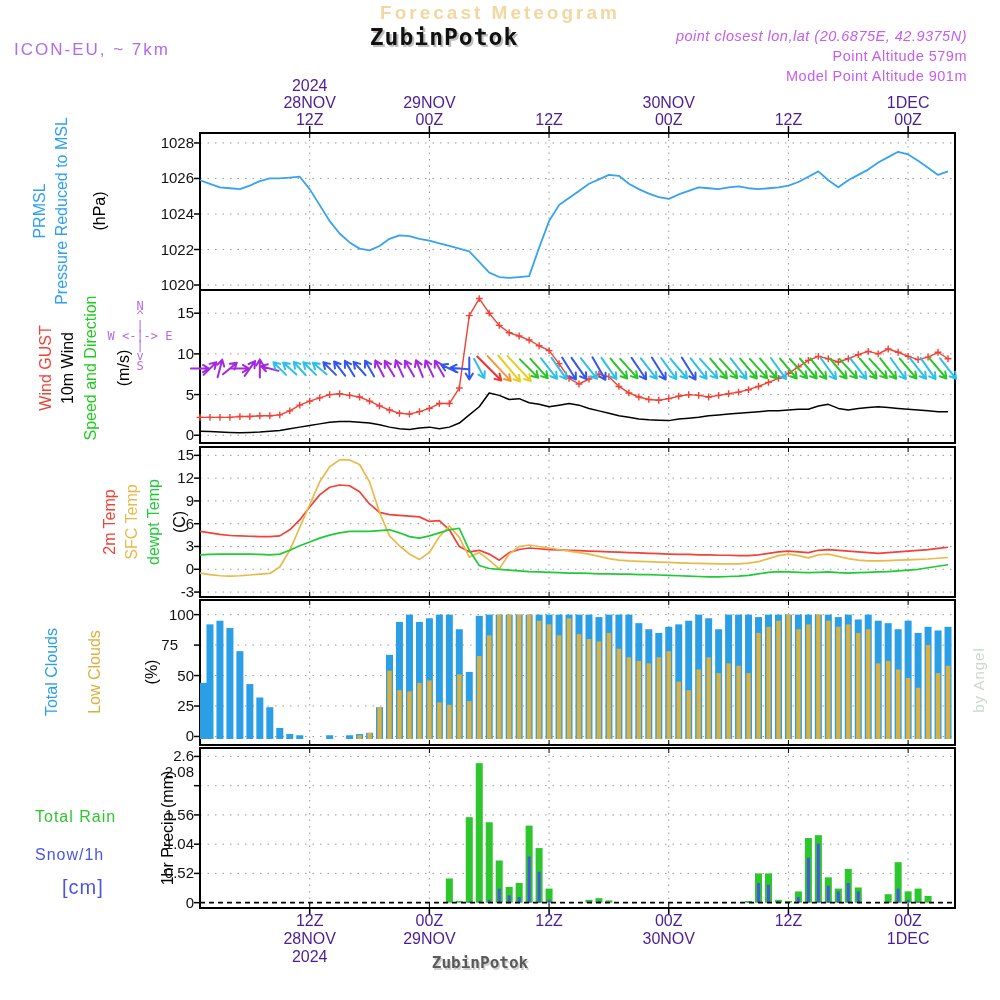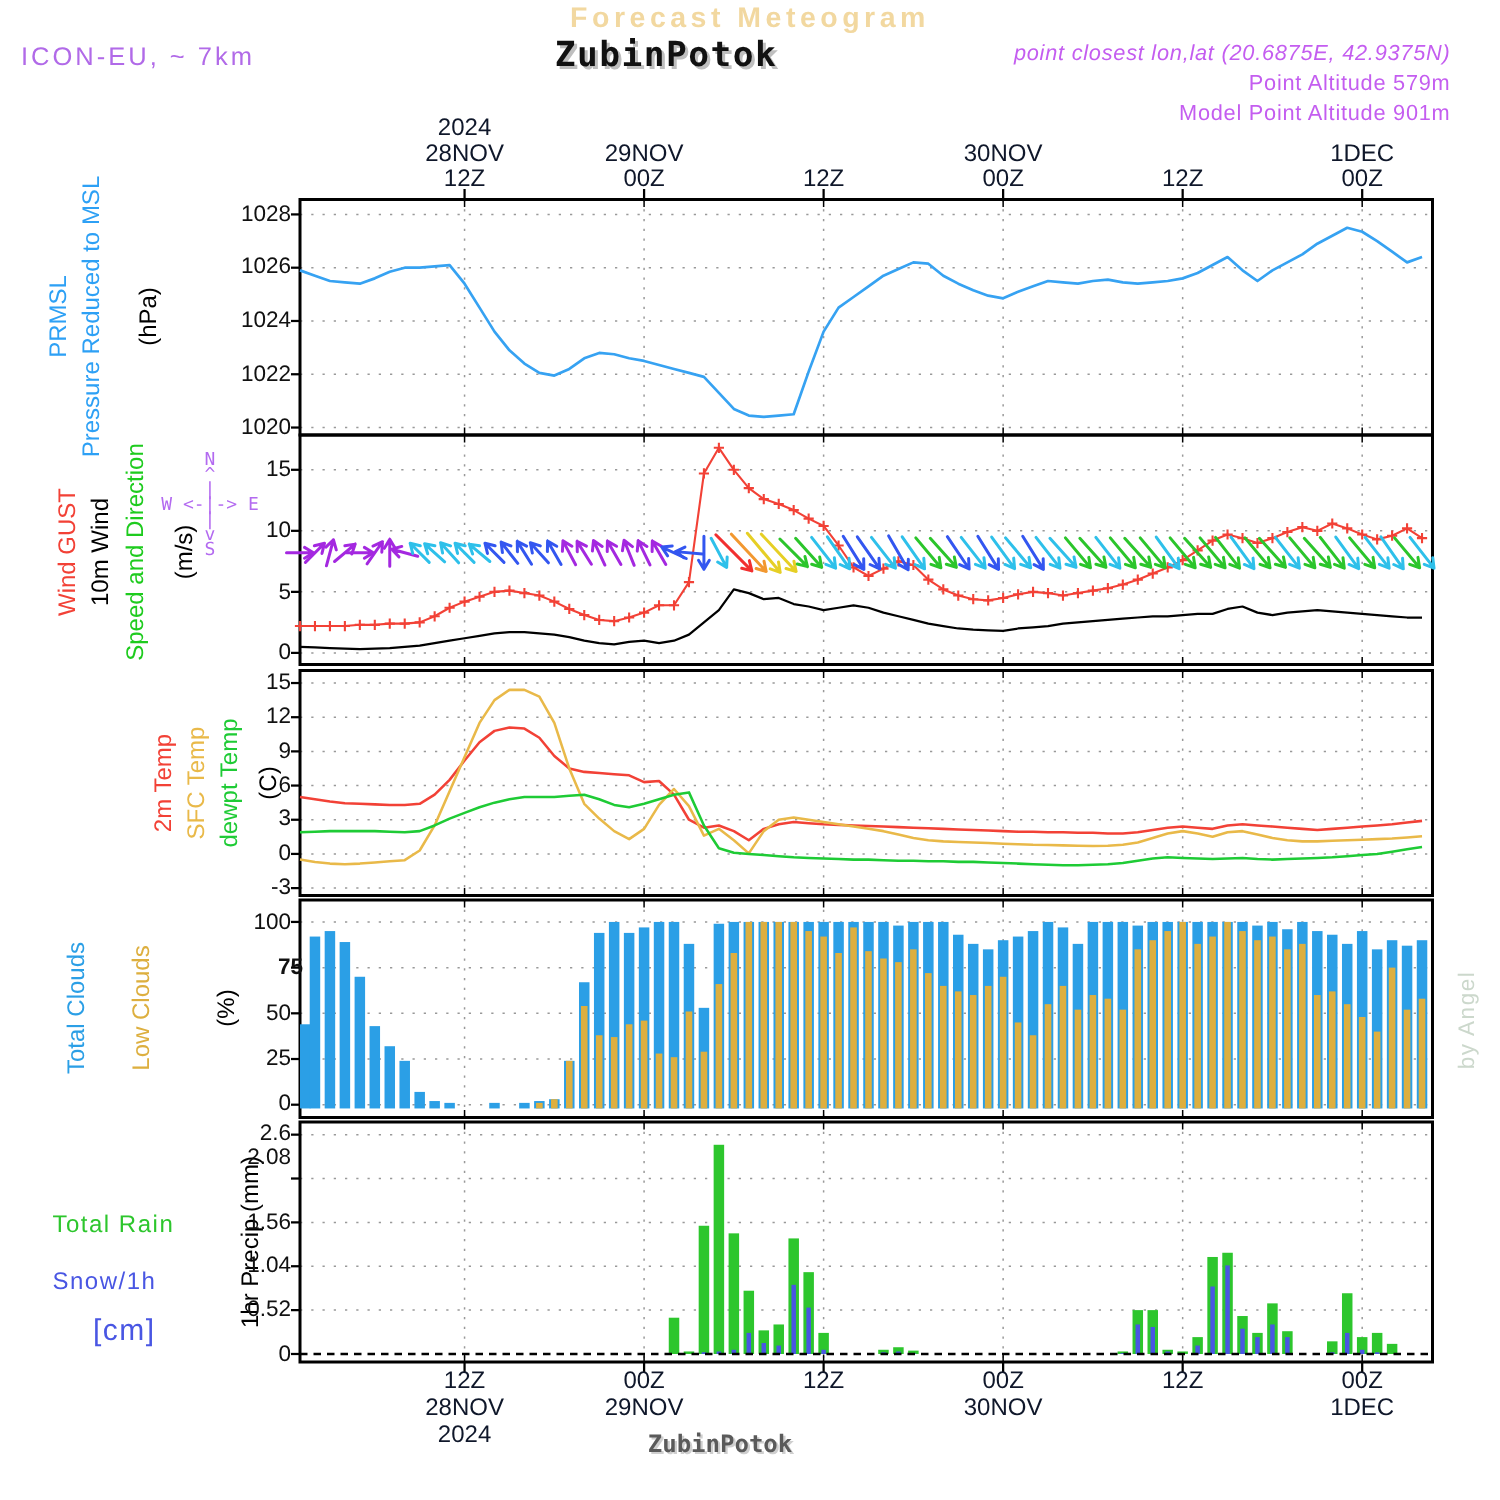--- a/index.html
+++ b/index.html
@@ -12,37 +12,37 @@
           transform:translateX(-50%);}
   .station{font-family:"DejaVu Sans Mono",monospace;font-size:23px;font-weight:bold;color:#111;
            text-shadow:2px 2px 0 #bfbfbf;transform:translateX(-50%);letter-spacing:1px;}
   .purp{font-size:14.5px;color:#c45df0;text-align:right;letter-spacing:0.5px;}
   .model{font-size:17px;color:#b16ae8;letter-spacing:2px;}
   .compass{position:absolute;font-family:"DejaVu Sans Mono",monospace;font-size:12px;
            line-height:10px;color:#b36af0;text-align:center;white-space:pre;
            transform:translate(-50%,-50%);}
   .tick-y{position:absolute;width:58px;text-align:right;font-size:15px;color:#111;height:18px;
           line-height:18px;}
-  .tick-t{position:absolute;font-size:16px;color:#0f172a;transform:translateX(-50%);}
+  .tick-t{position:absolute;font-size:16px;color:#4c1d95;transform:translateX(-50%);}
   .foot-station{font-family:"DejaVu Sans Mono",monospace;font-size:16px;font-weight:bold;
                 color:#5a5a5a;text-shadow:1.5px 1.5px 0 #cfcfcf;transform:translateX(-50%);}
   .watermark{font-size:15px;color:#ccd8cc;letter-spacing:1px;}
   svg{position:absolute;left:0;top:0;}
 </style>
 </head>
 <body>
 
 <div id="page">
 
   <div class="abs hdr-bg" style="left:500px;top:2px;">Forecast Meteogram</div>
   <div class="abs station" style="left:444px;top:24px;">ZubinPotok</div>
   <div class="abs purp" style="right:33px;top:28px;font-style:italic;">point closest lon,lat (20.6875E, 42.9375N)</div>
   <div class="abs purp" style="right:33px;top:48px;">Point Altitude 579m</div>
   <div class="abs purp" style="right:33px;top:68px;">Model Point Altitude 901m</div>
-  <div class="abs model" style="left:14px;top:28px;">ICON-EU, ~ 7km</div>
+  <div class="abs model" style="left:14px;top:40px;">ICON-EU, ~ 7km</div>
 
   <div class="vlabel" style="left: 40px; top: 211px; color: rgb(45, 160, 245);">PRMSL</div>
   <div class="vlabel" style="left: 62px; top: 211px; color: rgb(45, 160, 245);">Pressure Reduced to MSL</div>
   <div class="vlabel" style="left:100px;top:211px;">(hPa)</div>
 
   <div class="vlabel" style="left: 46px; top: 368px; color: rgb(242, 65, 54);">Wind GUST</div>
   <div class="vlabel" style="left:68px;top:368px;">10m Wind</div>
   <div class="vlabel" style="left: 91px; top: 368px; color: rgb(30, 203, 30);">Speed and Direction</div>
   <div class="vlabel" style="left:124px;top:368px;">(m/s)</div>
   <div class="compass" style="left:140px;top:336px;">N
@@ -671,21 +671,21 @@
       <div class="tick-y" style="left: 136px; top: 385.577px;">5</div>
       <div class="tick-y" style="left: 136px; top: 426.269px;">0</div>
       <div class="tick-y" style="left: 136px; top: 446.354px;">15</div>
       <div class="tick-y" style="left: 136px; top: 469.139px;">12</div>
       <div class="tick-y" style="left: 136px; top: 491.924px;">9</div>
       <div class="tick-y" style="left: 136px; top: 514.709px;">6</div>
       <div class="tick-y" style="left: 136px; top: 537.494px;">3</div>
       <div class="tick-y" style="left: 136px; top: 560.278px;">0</div>
       <div class="tick-y" style="left: 136px; top: 583.063px;">-3</div>
       <div class="tick-y" style="left: 136px; top: 605.622px;">100</div>
-      <div class="tick-y" style="left: 144px; top: 636.084px; font-weight: bold;">75</div>
+      <div class="tick-y" style="left: 120px; top: 636.084px;">75</div>
       <div class="tick-y" style="left: 136px; top: 666.546px;">50</div>
       <div class="tick-y" style="left: 136px; top: 697.008px;">25</div>
       <div class="tick-y" style="left: 136px; top: 727.471px;">0</div>
       <div class="tick-y" style="left: 136px; top: 747.436px;">2.6</div>
       <div class="tick-y" style="left: 136px; top: 763px;">2.08</div>
       <div class="tick-y" style="left: 136px; top: 805.924px;">1.56</div>
       <div class="tick-y" style="left: 136px; top: 835.169px;">1.04</div>
       <div class="tick-y" style="left: 136px; top: 864.413px;">0.52</div>
       <div class="tick-y" style="left: 136px; top: 893.657px;">0</div>
       <div class="tick-t" style="left: 309.709px; top: 77px;">2024</div>

